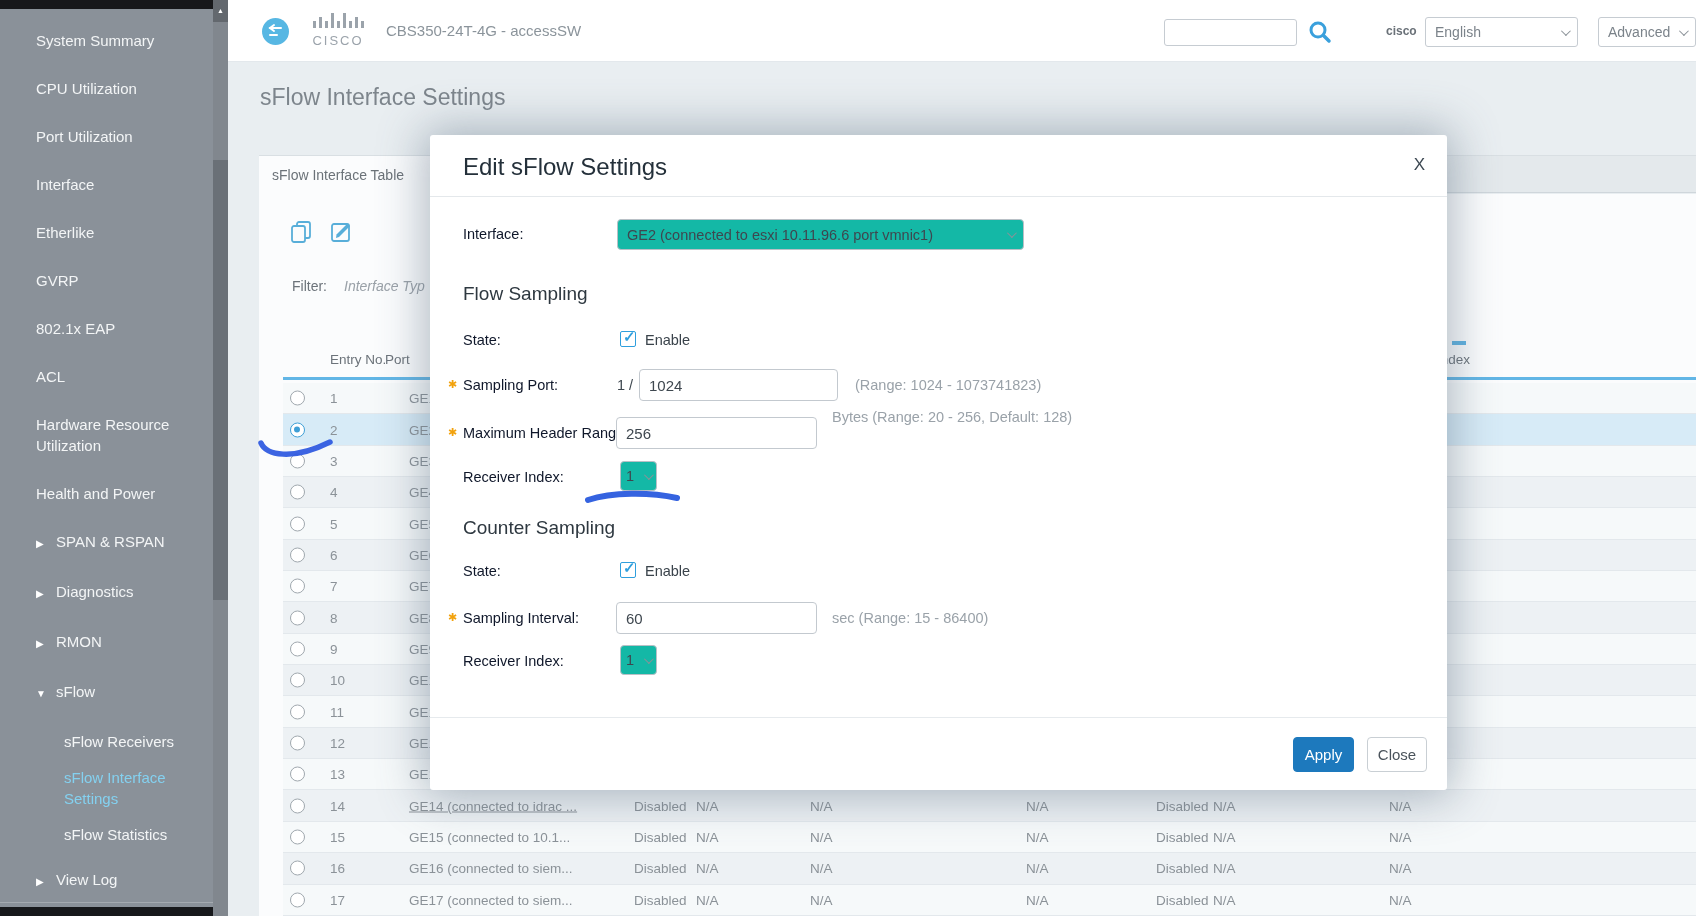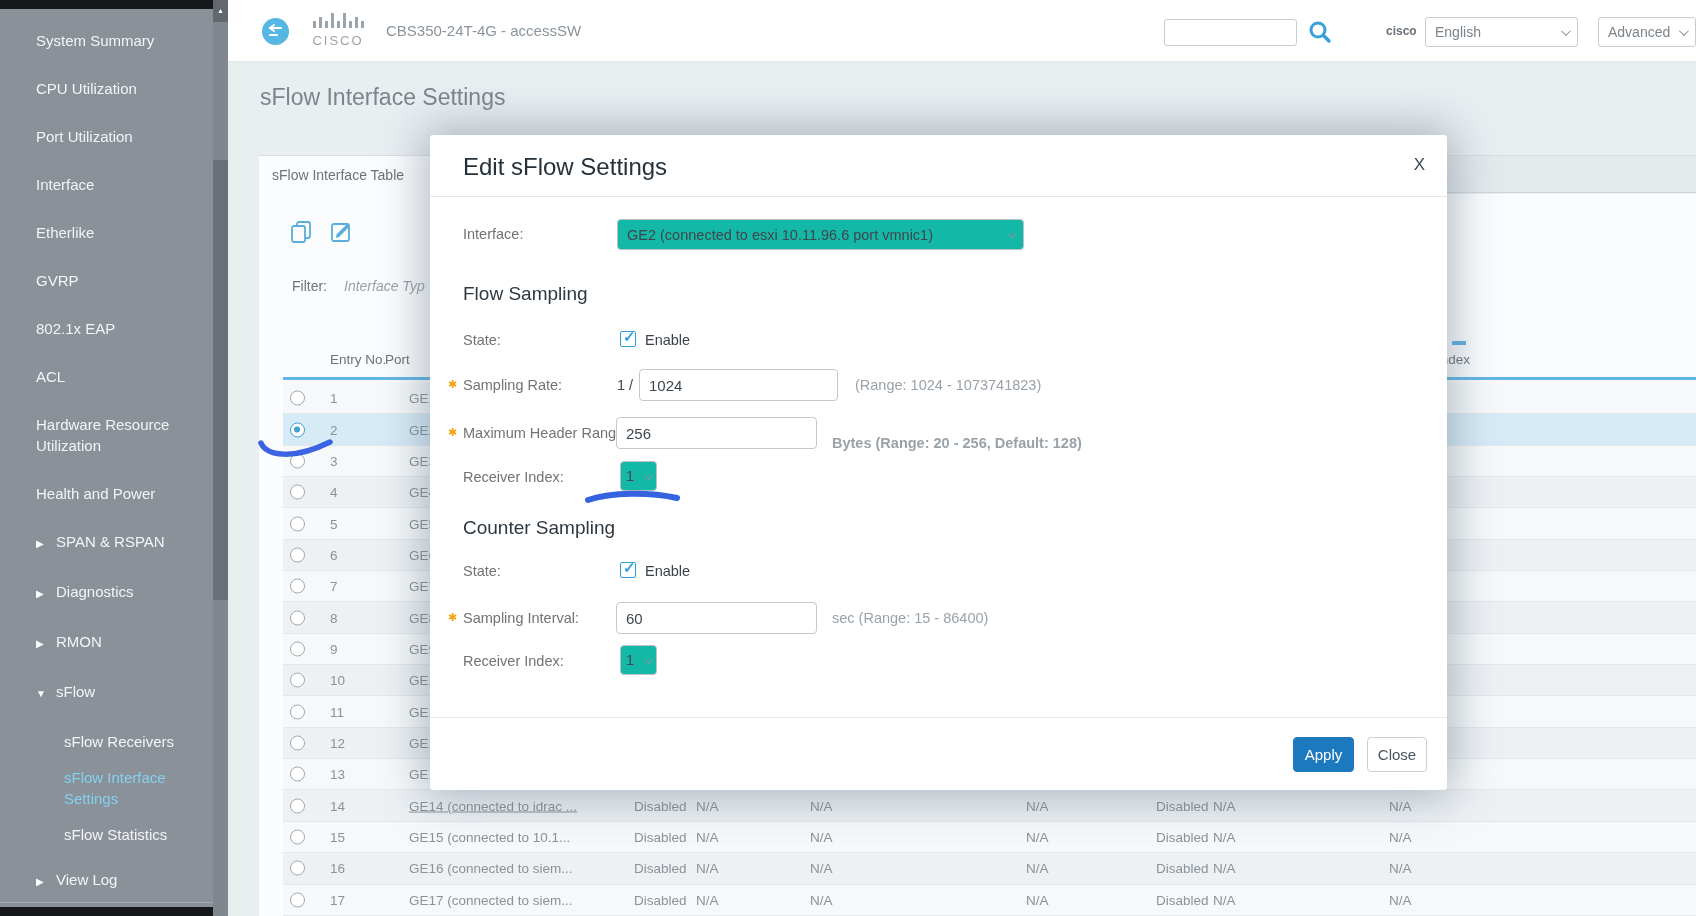--- a/index.html
+++ b/index.html
@@ -61,21 +61,21 @@
   .tcell { position:absolute; top:50%; transform:translateY(-50%); font-size:13.5px; color:#8b9298; white-space:nowrap; }
   .radio { position:absolute; left:7px; top:50%; transform:translateY(-50%); width:15px; height:15px; border:1.5px solid #a0a8ae; border-radius:50%; background:#fff; }
   .radio.checked { border-color:#3f9fd6; }
   .radio.checked::after { content:""; position:absolute; left:3.2px; top:3.2px; width:6px; height:6px; border-radius:50%; background:#3f9fd6; }
 
   
   .modal { position:absolute; left:430px; top:135px; width:1017px; height:655px; background:#fff; border-radius:3px; box-shadow:0 0 46px 6px rgba(85,105,125,0.45); z-index:10; }
   .m-title { position:absolute; left:33px; top:18px; font-size:24px; color:#24303a; }
   .m-close { position:absolute; right:22px; top:20px; font-size:17px; color:#3c4852; background:none; border:none; cursor:pointer; }
   .m-divider { position:absolute; left:0; top:61px; width:1017px; height:1px; background:#e4e8eb; }
-  .m-label { position:absolute; font-size:14.5px; color:#737373; white-space:nowrap; }
+  .m-label { position:absolute; font-size:14.5px; color:#0f172a; white-space:nowrap; }
   .m-star { position:absolute; font-size:11px; color:#f2a20d; }
   .m-heading { position:absolute; left:33px; font-size:19px; color:#2e3840; }
   .m-select { position:absolute; border:1px solid #b9c0c6; border-radius:4px; background:#14b8a6; display:flex; align-items:center; justify-content:space-between; padding:0 9px; font-size:14.5px; color:#3e474f; cursor:pointer; }
   .m-input { position:absolute; height:32px; border:1px solid #c3c9cf; border-radius:4px; padding:0 9px; font-size:15px; color:#3e474f; background:#fff; }
   .m-hint { position:absolute; font-size:14.5px; color:#9aa2a9; white-space:nowrap; }
   .m-check { position:absolute; width:16px; height:16px; border:1.6px solid #2f9fdd; border-radius:2px; background:#fff; cursor:pointer; }
   .m-check::after { content:"\2713"; position:absolute; left:2px; top:-4px; font-size:15px; font-weight:bold; color:#2f9fdd; }
   .m-footer-divider { position:absolute; left:0; top:582px; width:1017px; height:1px; background:#e6eaed; }
   .btn-apply { position:absolute; left:863px; top:602px; width:61px; height:35px; background:#1d79bd; border:1px solid #1d79bd; border-radius:4px; color:#fff; font-size:15px; cursor:pointer; font-family:inherit; }
   .btn-close { position:absolute; left:937px; top:602px; width:60px; height:35px; background:#fff; border:1px solid #c9cfd4; border-radius:4px; color:#4a535b; font-size:15px; cursor:pointer; font-family:inherit; }
@@ -318,29 +318,29 @@
       <span class="chev"></span>
     </div>
 
     <div class="m-heading" style="top:148px;">Flow Sampling</div>
 
     <span class="m-label" style="left:33px; top:197px;">State:</span>
     <span class="m-check" style="left:190px; top:196px;"></span>
     <span class="m-label" style="left:215px; top:197px; color:#3a434b;">Enable</span>
 
     <span class="m-star" style="left:18px; top:243px;">✱</span>
-    <span class="m-label" style="left:33px; top:242px;">Sampling Rate:</span>
+    <span class="m-label" style="left:33px; top:242px;">Sampling Port:</span>
     <span class="m-label" style="left:187px; top:242px; color:#3e474f;">1 /</span>
     <input class="m-input" style="left: 209px; top: 234px; width: 199px;" value="1024">
     <span class="m-hint" style="left:425px; top:242px;">(Range: 1024 - 1073741823)</span>
 
     <span class="m-star" style="left:18px; top:291px;">✱</span>
     <span class="m-label" style="left:33px; top:290px;">Maximum Header Range:</span>
     <input class="m-input" style="left: 186px; top: 282px; width: 201px;" value="256">
-    <span class="m-hint" style="left:402px; top:300px;font-weight:bold;">Bytes (Range: 20 - 256, Default: 128)</span>
+    <span class="m-hint" style="left:402px; top:274px;">Bytes (Range: 20 - 256, Default: 128)</span>
 
     <span class="m-label" style="left:33px; top:334px;">Receiver Index:</span>
     <div class="m-select" style="left:190px; top:326px; width:37px; height:30px; padding:0 5px;">
       <span>1</span>
       <span class="chev" style="margin-left:3px;"></span>
     </div>
 
     <div class="m-heading" style="top:382px;">Counter Sampling</div>
 
     <span class="m-label" style="left:33px; top:428px;">State:</span>

